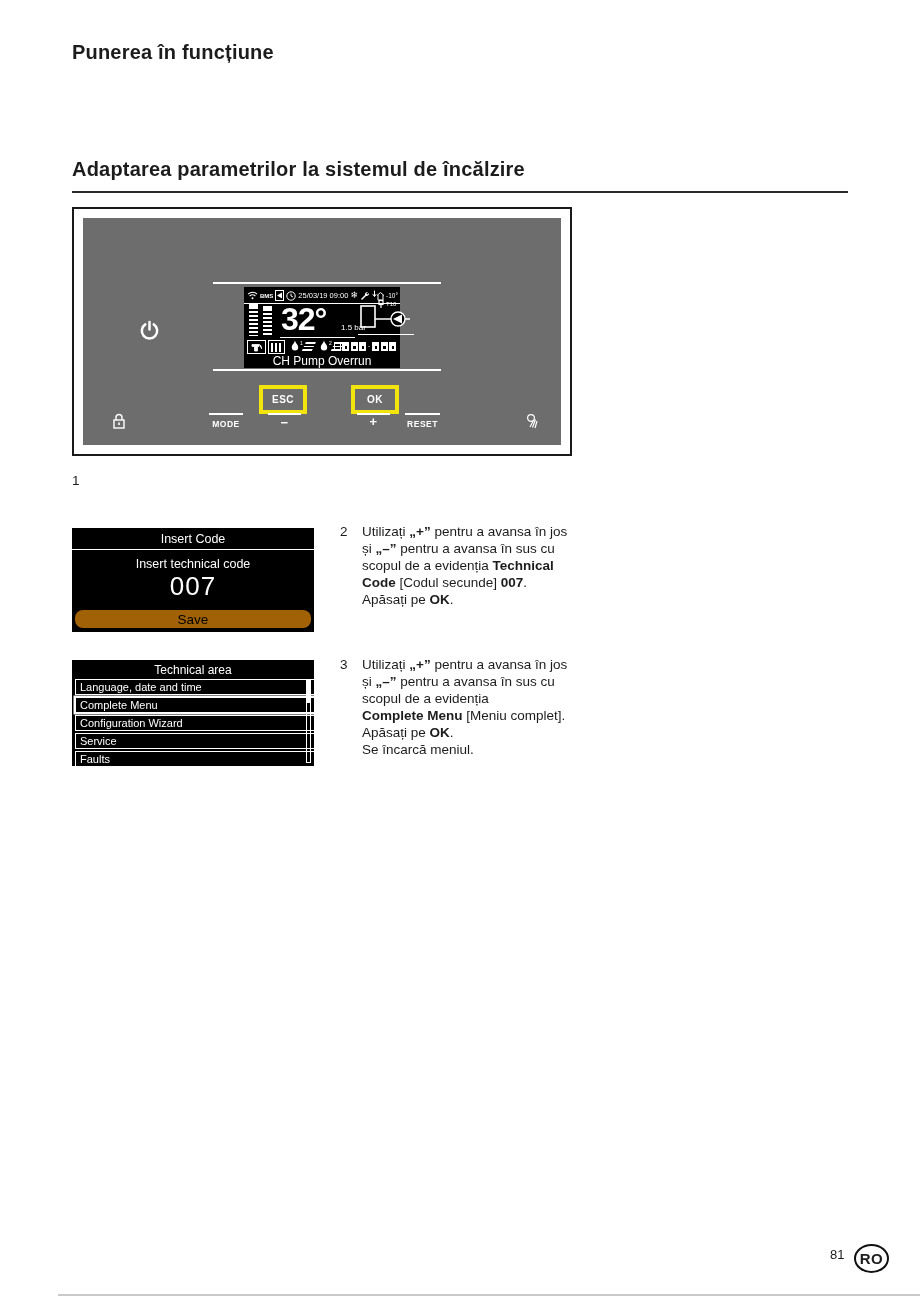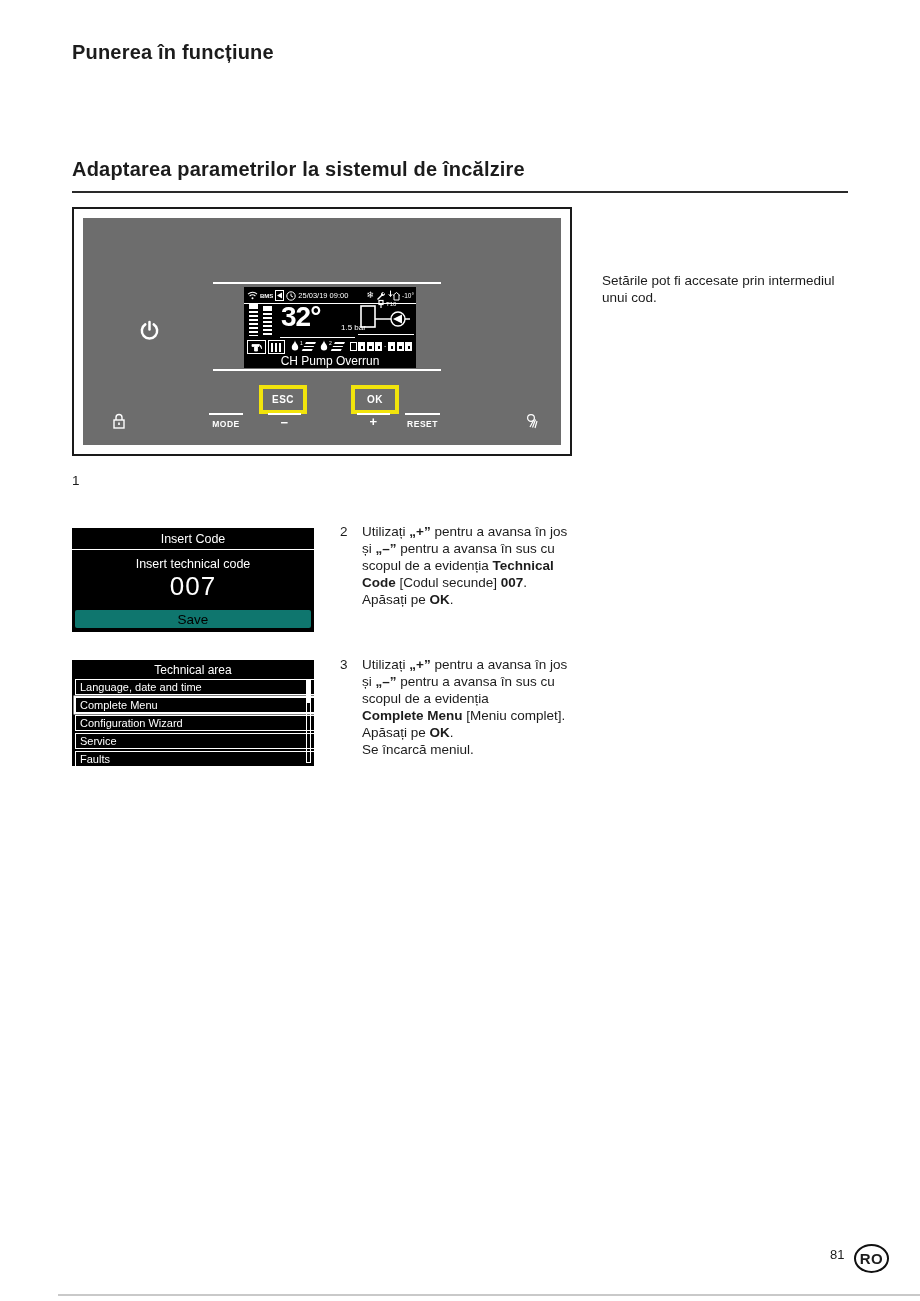--- a/index.html
+++ b/index.html
@@ -15,30 +15,30 @@
 
   
   .figure{left:72px;top:207px;width:500px;height:249px;border:2px solid #1a1a1a;background:#fff;box-sizing:border-box;}
   .panel{position:absolute;left:9px;top:9px;right:9px;bottom:9px;background:#6d6d6d;}
   .wline{position:absolute;background:#fff;height:2px;}
   .plabel{position:absolute;color:#fff;font-weight:bold;text-align:center;letter-spacing:.5px;}
   .ybox{position:absolute;width:48px;height:29px;border:4px solid #f2e40c;box-sizing:border-box;
         display:flex;align-items:center;justify-content:center;color:#fff;font-weight:bold;font-size:10px;letter-spacing:.5px;}
 
   
-  .lcd{position:absolute;left:161px;top:69px;width:172px;height:81px;background:#000;color:#fff;font-family:"Liberation Sans",sans-serif;}
+  .lcd{position:absolute;left:161px;top:69px;width:156px;height:81px;background:#000;color:#fff;font-family:"Liberation Sans",sans-serif;}
   .lcd-status{position:absolute;left:0;top:0;right:0;height:15px;border-bottom:1px solid #fff;
               display:flex;align-items:center;gap:2px;padding:1px 2px 0 3px;box-sizing:content-box;}
   .lcd-status .txt{font-size:7.5px;}
   .lcd-bms{font-size:6px;font-weight:bold;}
   .bars{position:absolute;left:5px;top:19px;display:flex;gap:5px;align-items:flex-end;height:30px;}
   .bar{width:9px;border-top:3px solid #fff;
        background:repeating-linear-gradient(to bottom,#fff 0 2px,#000 2px 4px);}
   .bar1{height:29px;} .bar2{height:27px;}
-  .lcd-temp{position:absolute;left:37px;top:14px;font-size:28px;font-weight:bold;letter-spacing:-1px;}
+  .lcd-temp{position:absolute;left:37px;top:14px;font-size:32px;font-weight:bold;letter-spacing:-1px;}
   .lcd-press{position:absolute;left:97px;top:36px;font-size:8px;}
   .seg-line1{position:absolute;left:36px;top:50px;width:75px;height:1px;background:#fff;}
   .seg-line2{position:absolute;left:114px;top:47px;width:56px;height:1px;background:#fff;}
   .lcd-bottom{position:absolute;left:0;top:53px;right:0;height:14px;}
   .ibox{position:absolute;border:1px solid #fff;box-sizing:border-box;height:14px;display:flex;align-items:center;justify-content:center;}
   .radbars{width:11px;height:9px;background:repeating-linear-gradient(to right,#fff 0 2px,transparent 2px 4px);}
   .flamegrp{position:absolute;top:0;display:flex;align-items:flex-start;}
   .fsup{font-size:5px;margin:0 1px 0 1px;}
   .fbars{display:flex;flex-direction:column;gap:2px;margin-top:2px;transform:skewX(-25deg);}
   .fbars i{display:block;width:10px;height:1.5px;background:#fff;}
@@ -57,22 +57,22 @@
   .step2{left:340px;top:523px;width:250px;}
   .step3{left:340px;top:656px;width:250px;}
 
   
   .screen{background:#000;color:#fff;box-sizing:border-box;}
   .sc1{left:72px;top:528px;width:242px;height:104px;}
   .sc-title{position:absolute;left:0;right:0;top:4px;text-align:center;font-size:12.5px;}
   .sc-hr{position:absolute;left:0;right:0;top:21px;height:1px;background:#fff;}
   .sc-prompt{position:absolute;left:0;right:0;top:29px;text-align:center;font-size:12.5px;}
   .sc-code{position:absolute;left:0;right:0;top:43px;text-align:center;font-size:26px;letter-spacing:1px;}
-  .sc-save{position:absolute;left:3px;right:3px;bottom:4px;height:18px;background:#0f766e;color:#000;
-           border-radius:2px;display:flex;align-items:center;justify-content:center;font-size:13.5px;}
+  .sc-save{position:absolute;left:3px;right:3px;bottom:4px;height:18px;background:#a16207;color:#000;
+           border-radius:8px;display:flex;align-items:center;justify-content:center;font-size:13.5px;}
   .sc2{left:72px;top:660px;width:242px;height:106px;}
   .sc2-title{position:absolute;left:0;right:0;top:3px;text-align:center;font-size:12px;}
   .menu{position:absolute;left:3px;top:19px;width:242px;}
   .mitem{height:14px;border:1px solid #fff;box-sizing:content-box;margin-bottom:2px;
          font-size:11px;line-height:14px;padding-left:4px;color:#fff;}
   .mitem.sel{box-shadow:0 0 0 1.5px #fff;}
   .sbar{position:absolute;right:3px;top:19px;width:5px;height:84px;border:1px solid #fff;box-sizing:border-box;}
   .sthumb{position:absolute;left:0;top:0;width:100%;height:23px;background:#fff;}
 
   
@@ -238,21 +238,20 @@
       </span>
       <span class="abs" style="left:442px;top:195px;">
         <svg width="17" height="17" viewBox="0 0 17 17" fill="none" stroke="#fff" stroke-width="1.2">
           <circle cx="6" cy="5" r="3.4"></circle>
           <path d="M8.5 7.5 L5 14 M10.5 6.5 L7.5 14.5 M12 8 L10 15"></path>
         </svg>
       </span>
     </div>
   </div>
 
-  <div class="abs note">Setările pot fi accesate prin intermediul unui cod.</div>
 
   <div class="abs step step1">
     <span class="stepnum">1</span>
   </div>
 
   <div class="abs screen sc1">
     <div class="sc-title">Insert Code</div>
     <div class="sc-hr"></div>
     <div class="sc-prompt">Insert technical code</div>
     <div class="sc-code">007</div>

